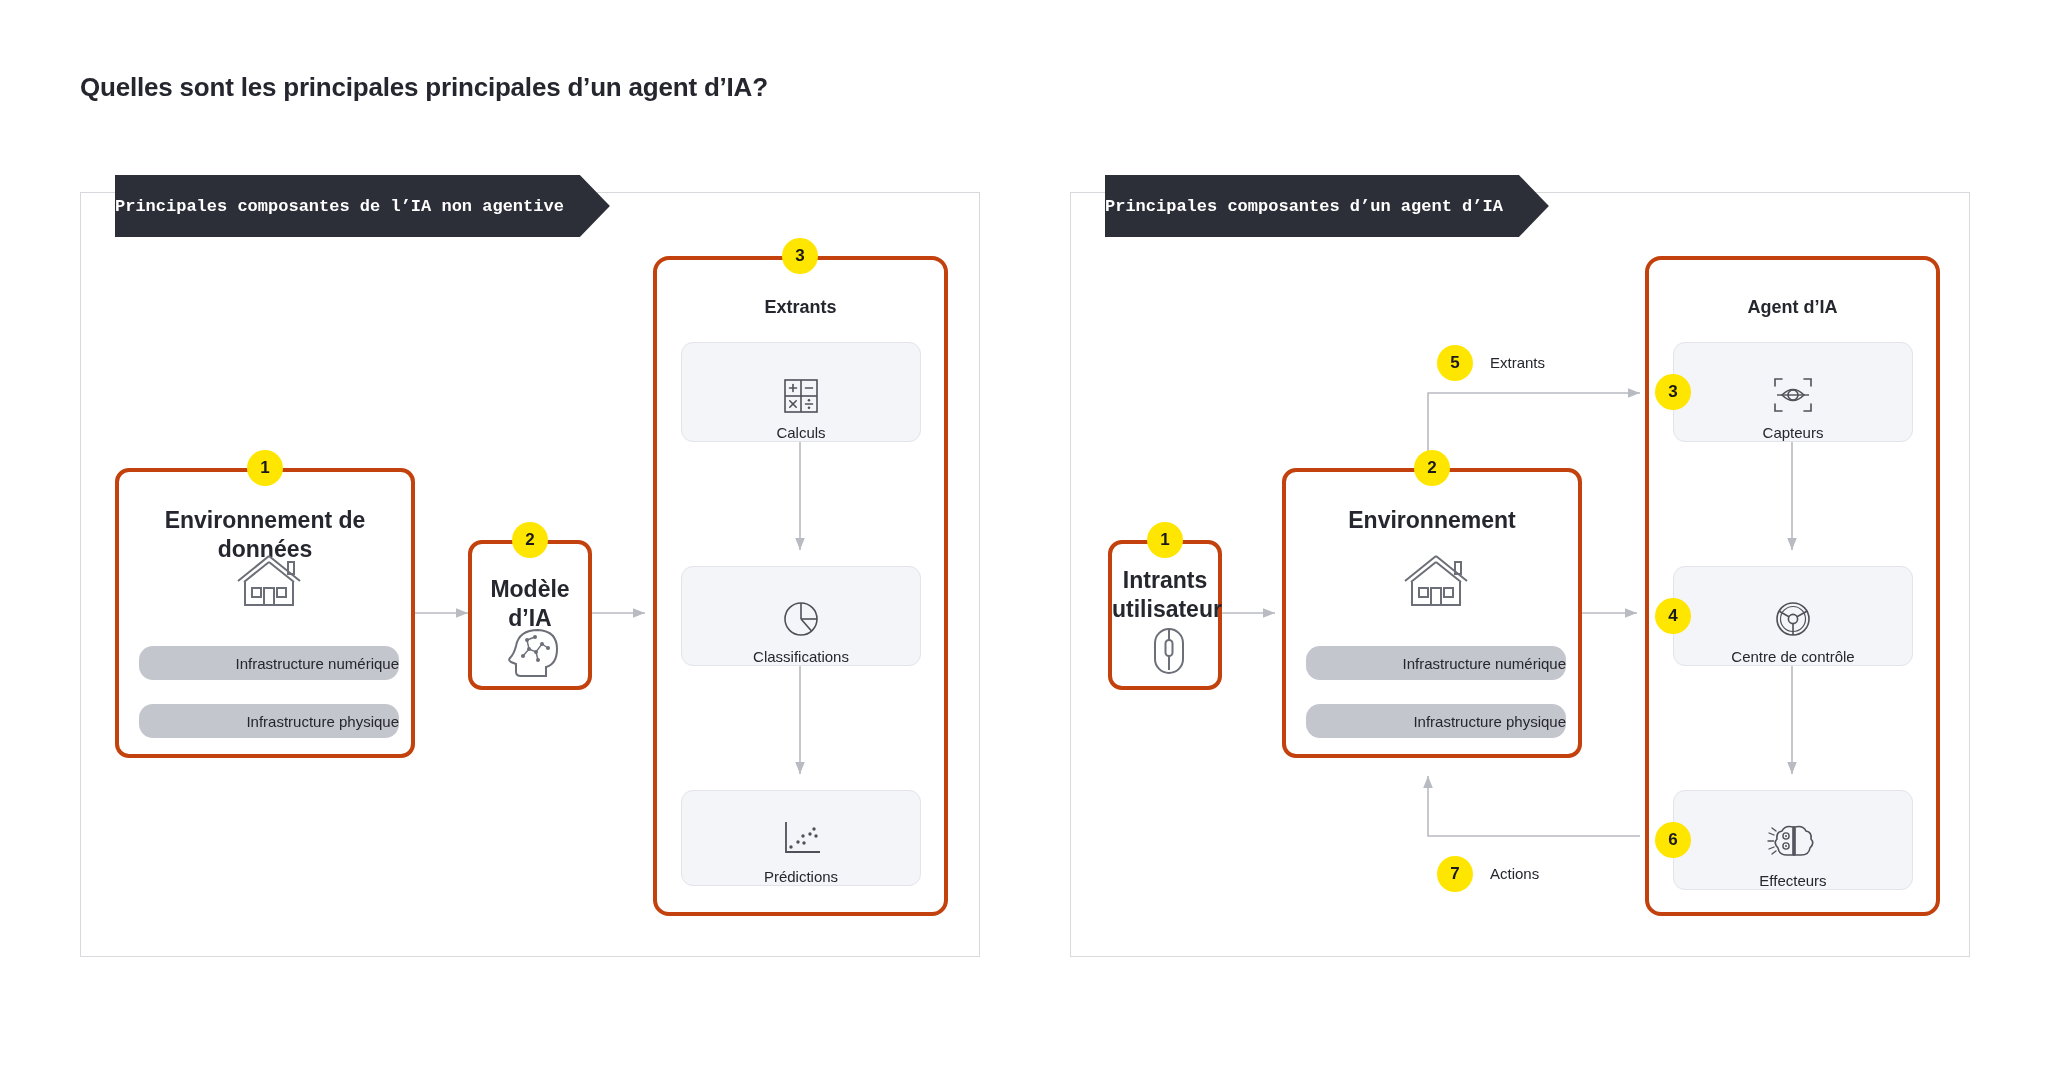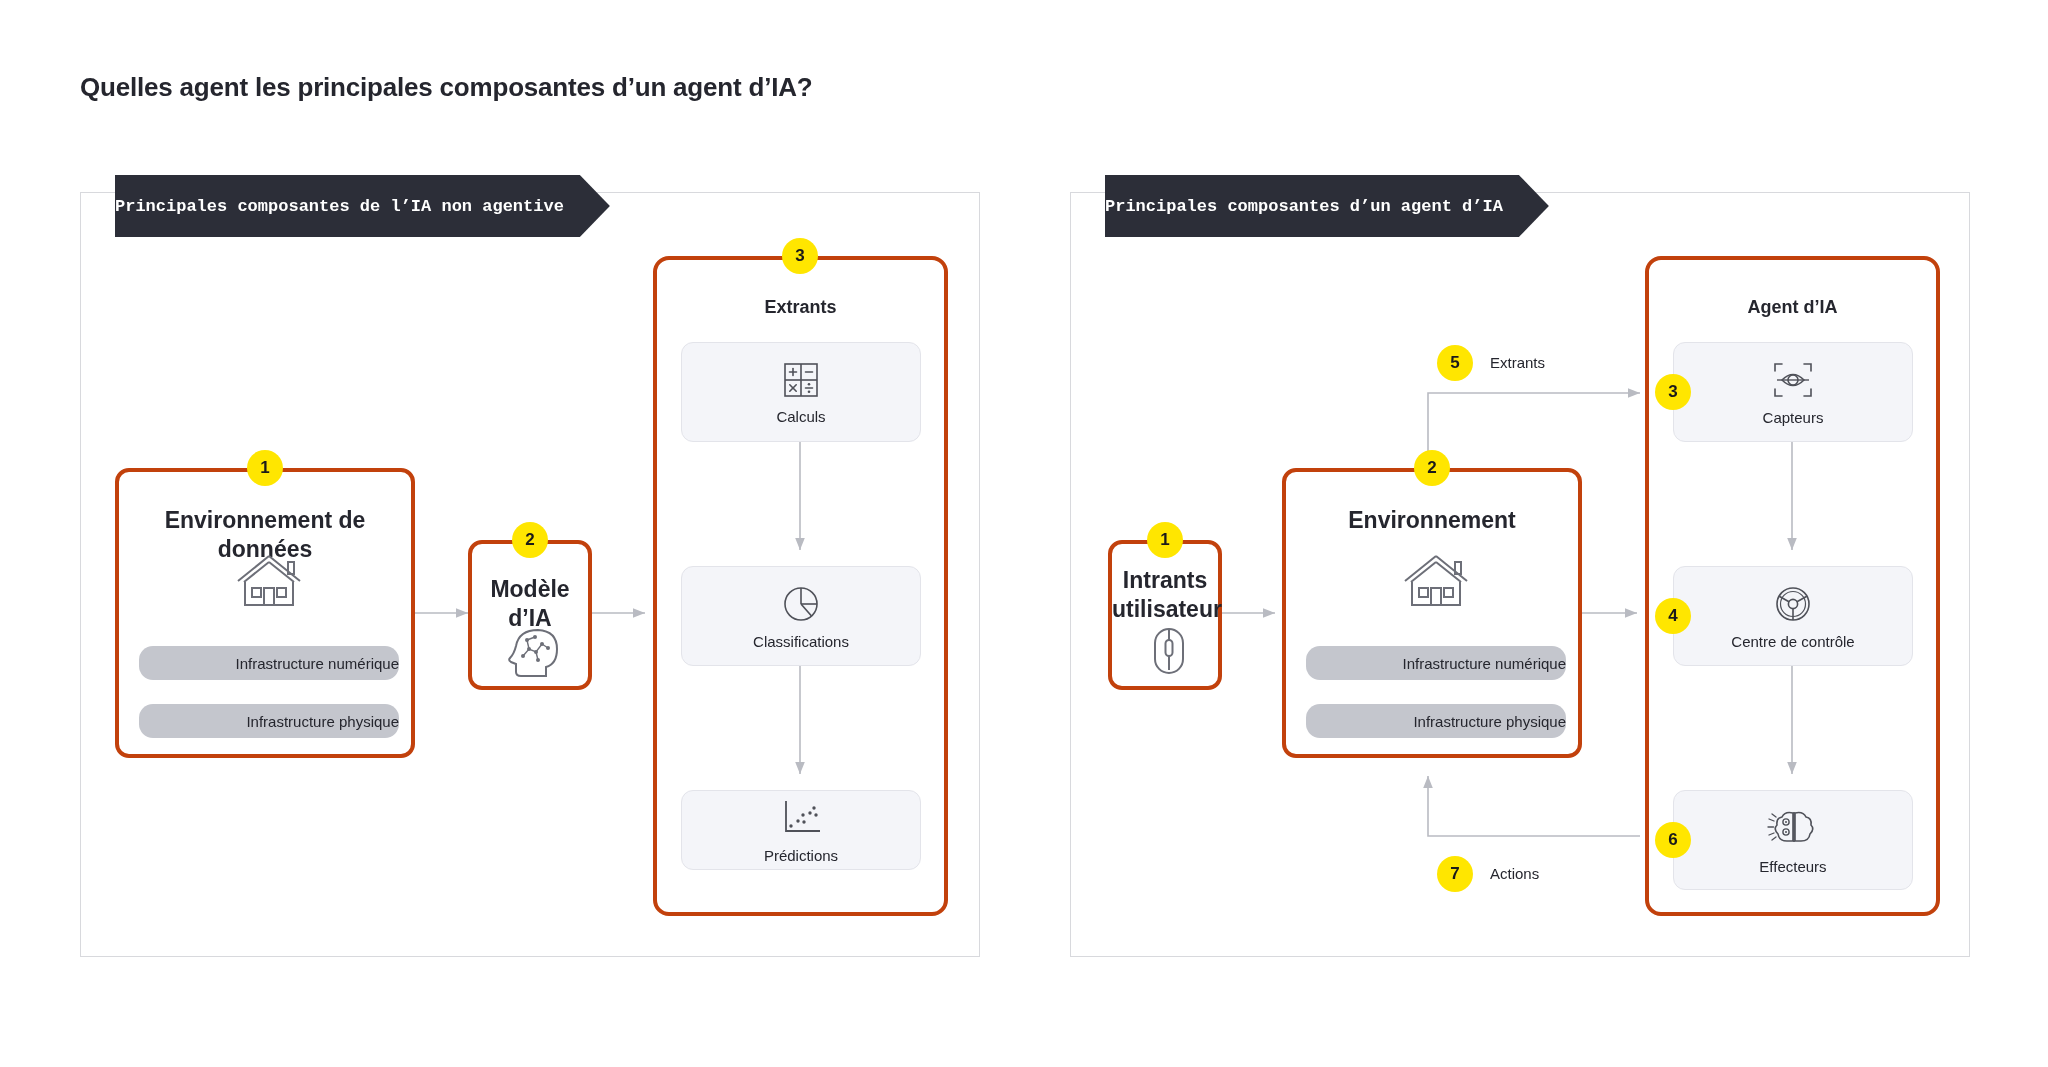--- a/index.html
+++ b/index.html
@@ -80,21 +80,21 @@
   
   .subbox {
     position: absolute;
     box-sizing: border-box;
     background: #f4f5f9;
     border: 1px solid #e3e4ea;
     border-radius: 12px;
     display: flex;
     flex-direction: column;
     align-items: center;
-    justify-content: center;
+    justify-content: flex-end;
   }
   .subbox-label {
     font-size: 15px;
     color: #25262e;
     margin-top: 8px;
     text-align: center;
   }
 
   
   .pill {
@@ -143,21 +143,21 @@
     height: 1067px;
     pointer-events: none;
     z-index: 5;
   }
 
   .icon { display: block; }
 </style>
 </head>
 <body>
 
-<div class="page-title">Quelles agent les principales composantes d’un agent d’IA?</div>
+<div class="page-title">Quelles sont les principales principales d’un agent d’IA?</div>
 
 <svg class="connectors" viewBox="0 0 2048 1067" xmlns="http://www.w3.org/2000/svg">
   <defs>
     <marker id="arrow" markerWidth="9" markerHeight="9" refX="7.5" refY="3" orient="auto">
       <path d="M0,0 L7.5,3 L0,6 z" fill="#b9bbc2"></path>
     </marker>
   </defs>
 
   <line x1="415" y1="613" x2="468" y2="613" stroke="#b9bbc2" stroke-width="1.6" marker-end="url(#arrow)"></line>
 
@@ -257,21 +257,21 @@
 <div class="subbox" style="left:681px; top:566px; width:240px; height:100px;">
   <svg class="icon" width="42" height="42" viewBox="0 0 42 42">
     <circle cx="21" cy="21" r="16" fill="none" stroke="#4f5159" stroke-width="1.6"></circle>
     <line x1="21" y1="21" x2="21" y2="5" stroke="#4f5159" stroke-width="1.6"></line>
     <line x1="21" y1="21" x2="37" y2="21" stroke="#4f5159" stroke-width="1.6"></line>
     <line x1="21" y1="21" x2="31.5" y2="33" stroke="#4f5159" stroke-width="1.6"></line>
   </svg>
   <div class="subbox-label">Classifications</div>
 </div>
 
-<div class="subbox" style="left:681px; top:790px; width:240px; height:80px;">
+<div class="subbox" style="left:681px; top:790px; width:240px; height:96px;">
   <svg class="icon" width="46" height="42" viewBox="0 0 46 42">
     <path d="M8 4 L8 34 L42 34" fill="none" stroke="#4f5159" stroke-width="1.8"></path>
     <g fill="#4f5159">
       <circle cx="13" cy="29" r="1.7"></circle>
       <circle cx="20" cy="24" r="1.7"></circle>
       <circle cx="26" cy="25" r="1.7"></circle>
       <circle cx="25" cy="18" r="1.7"></circle>
       <circle cx="32" cy="16" r="1.7"></circle>
       <circle cx="36" cy="11" r="1.7"></circle>
       <circle cx="38" cy="18" r="1.7"></circle>

